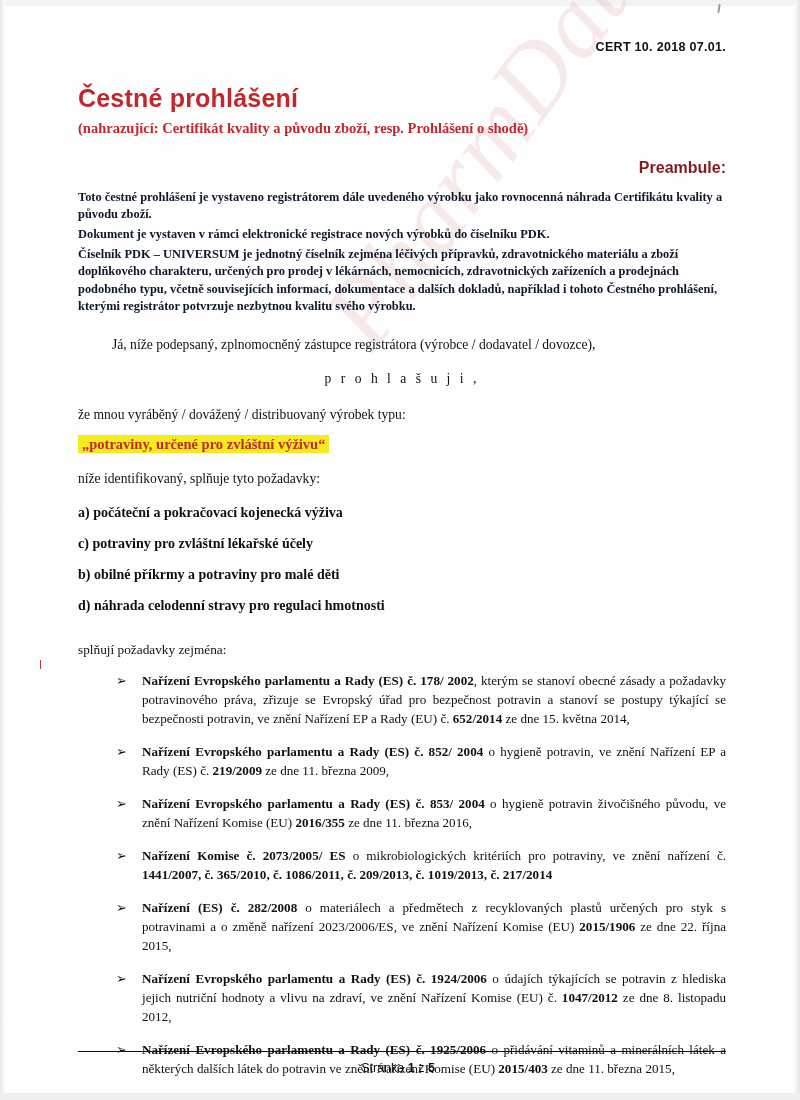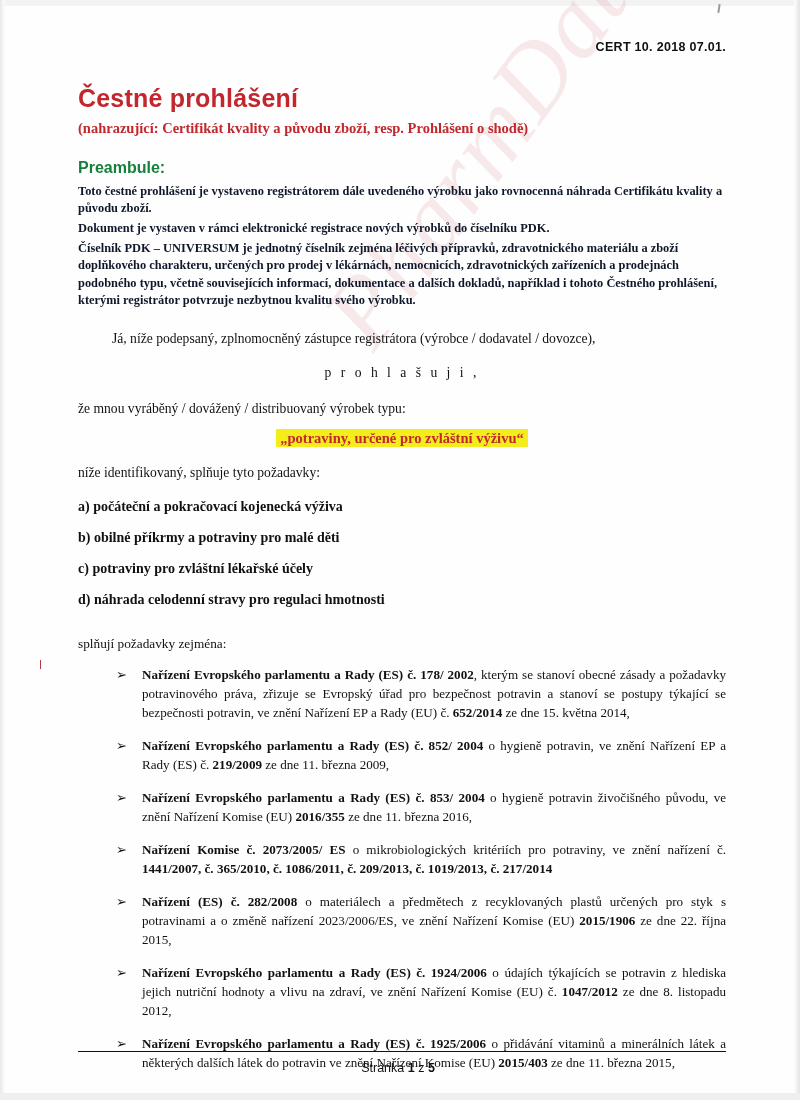--- a/index.html
+++ b/index.html
@@ -88,25 +88,26 @@
     margin-bottom: 7px;
   }
   .doc-subtitle {
     color: #c1272d;
     font-size: 14.5px;
     font-weight: bold;
     font-family: Liberation Serif, serif;
   }
 
   .preamble-heading {
-    color: #15803d;
+    color: #7f1d1d;
     font-weight: bold;
     font-size: 16px;
     font-family: "Liberation Sans", sans-serif;
-    margin-bottom: 6px;
+    margin-bottom: 12px;
+    text-align: right;
   }
   .preamble-body {
     color: #0f172a;
     font-weight: bold;
     font-size: 12.4px;
     line-height: 1.38;
     font-family: "Liberation Serif", serif;
   }
   .preamble-body p {
     margin: 0 0 3px 0;
@@ -123,21 +124,21 @@
     font-size: 13.6px;
     letter-spacing: 3px;
     font-weight: normal;
   }
   .product-lead {
     margin-top: 20px;
     font-size: 13.6px;
   }
   .highlight-row {
     margin-top: 12px;
-    text-align: center;
+    text-align: left;
   }
   .highlight {
     background: #f5ec1c;
     color: #c1272d;
     font-weight: bold;
     font-size: 14.5px;
     padding: 1px 4px;
   }
   .identified {
     margin-top: 18px;
@@ -253,22 +254,22 @@
     <div class="product-lead">že mnou vyráběný / dovážený / distribuovaný výrobek typu:</div>
 
     <div class="highlight-row">
       <span class="highlight">„potraviny, určené pro zvláštní výživu“</span>
     </div>
 
     <div class="identified">níže identifikovaný, splňuje tyto požadavky:</div>
 
     <div class="abcd">
       <div>a) počáteční a pokračovací kojenecká výživa</div>
+      <div>c) potraviny pro zvláštní lékařské účely</div>
       <div>b) obilné příkrmy a potraviny pro malé děti</div>
-      <div>c) potraviny pro zvláštní lékařské účely</div>
       <div>d) náhrada celodenní stravy pro regulaci hmotnosti</div>
     </div>
 
     <div class="meets-lead">splňují požadavky zejména:</div>
 
     <div class="reg-list" id="reg-list">
         <div class="reg-item"><span class="arrow">➢</span><span><b>Nařízení Evropského parlamentu a Rady (ES) č. 178/ 2002</b><span>, kterým se stanoví obecné zásady a požadavky potravinového práva, zřizuje se Evropský úřad pro bezpečnost potravin a stanoví se postupy týkající se bezpečnosti potravin, ve znění Nařízení EP a Rady (EU) č. </span><b>652/2014</b><span> ze dne 15. května 2014,</span></span></div>
         <div class="reg-item"><span class="arrow">➢</span><span><b>Nařízení Evropského parlamentu a Rady (ES) č. 852/ 2004</b><span> o hygieně potravin, ve znění Nařízení EP a Rady (ES) č. </span><b>219/2009</b><span> ze dne 11. března 2009,</span></span></div>
         <div class="reg-item"><span class="arrow">➢</span><span><b>Nařízení Evropského parlamentu a Rady (ES) č. 853/ 2004</b><span> o hygieně potravin živočišného původu, ve znění Nařízení Komise (EU) </span><b>2016/355</b><span> ze dne 11. března 2016,</span></span></div>
         <div class="reg-item"><span class="arrow">➢</span><span><b>Nařízení Komise č. 2073/2005/ ES</b><span> o mikrobiologických kritériích pro potraviny, ve znění nařízení č. </span><b>1441/2007, č. 365/2010, č. 1086/2011, č. 209/2013, č. 1019/2013, č. 217/2014</b></span></div>

